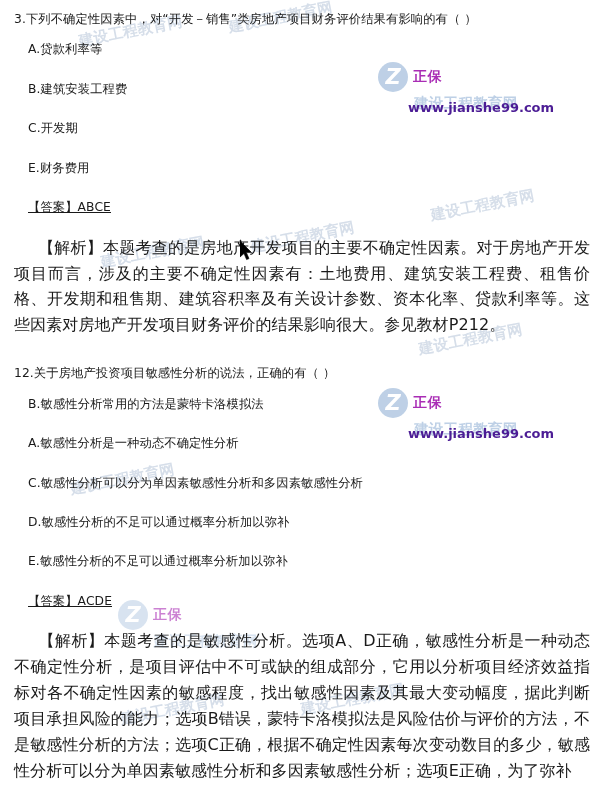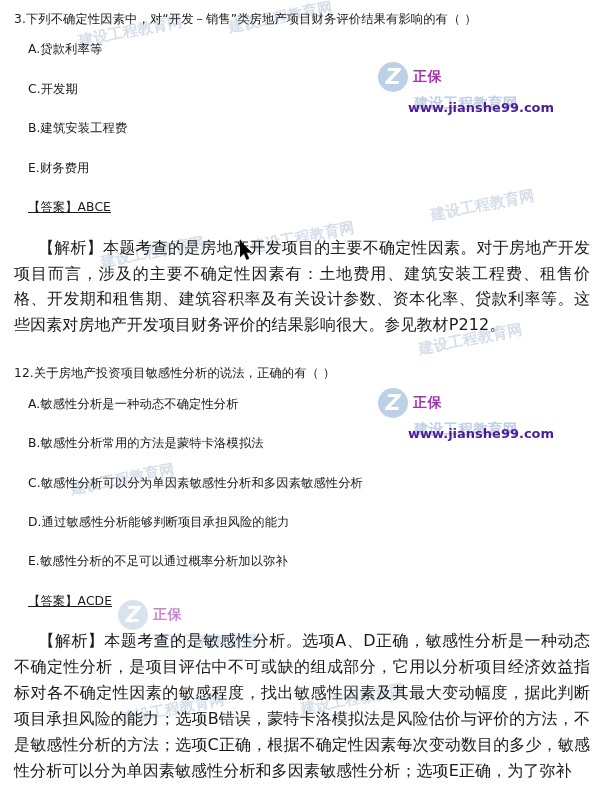--- a/index.html
+++ b/index.html
@@ -168,35 +168,35 @@
       <span class="badge">Z</span><span class="l1">正保</span>
       <span class="l2">建设工程教育网</span>
     </div>
   </div>
 
   <div class="content">
 
     <div>
       <p class="q-stem">3.下列不确定性因素中，对“开发－销售”类房地产项目财务评价结果有影响的有（ ）</p>
       <p class="opt">A.贷款利率等</p>
+      <p class="opt">B.建筑安装工程费</p>
       <p class="opt">C.开发期</p>
-      <p class="opt">B.建筑安装工程费</p>
       <p class="opt">E.财务费用</p>
       <p class="answer">【答案】ABCE</p>
       <p class="explain"><span class="indent"></span><span>【解析】本题考查的是房地产开发项目的主要不确定性因素。对于房地产开发项目而言，涉及的主要不确定性因素有：土地费用、建筑安装工程费、租售价格、开发期和租售期、建筑容积率及有关设计参数、资本化率、贷款利率等。这些因素对房地产开发项目财务评价的结果影响很大。参见教材P212。</span></p>
     </div>
 
     <div class="block-gap"></div>
 
     <div>
       <p class="q-stem">12.关于房地产投资项目敏感性分析的说法，正确的有（  ）</p>
+      <p class="opt">B.敏感性分析常用的方法是蒙特卡洛模拟法</p>
       <p class="opt">A.敏感性分析是一种动态不确定性分析</p>
-      <p class="opt">B.敏感性分析常用的方法是蒙特卡洛模拟法</p>
       <p class="opt">C.敏感性分析可以分为单因素敏感性分析和多因素敏感性分析</p>
-      <p class="opt">D.通过敏感性分析能够判断项目承担风险的能力</p>
+      <p class="opt">D.敏感性分析的不足可以通过概率分析加以弥补</p>
       <p class="opt">E.敏感性分析的不足可以通过概率分析加以弥补</p>
       <p class="answer">【答案】ACDE</p>
       <p class="explain"><span class="indent"></span><span>【解析】本题考查的是敏感性分析。选项A、D正确，敏感性分析是一种动态不确定性分析，是项目评估中不可或缺的组成部分，它用以分析项目经济效益指标对各不确定性因素的敏感程度，找出敏感性因素及其最大变动幅度，据此判断项目承担风险的能力；选项B错误，蒙特卡洛模拟法是风险估价与评价的方法，不是敏感性分析的方法；选项C正确，根据不确定性因素每次变动数目的多少，敏感性分析可以分为单因素敏感性分析和多因素敏感性分析；选项E正确，为了弥补</span></p>
     </div>
 
   </div>
 
   <div class="cursor" id="cursor" style="left: 240px; top: 241px;">
     <svg width="14" height="20" viewBox="0 0 14 20">
       <polygon points="0,0 0,16 4,12.5 6.6,18.6 9,17.6 6.4,11.6 11.6,11.6" fill="#000000" stroke="#000000" stroke-width="0.6"></polygon>

